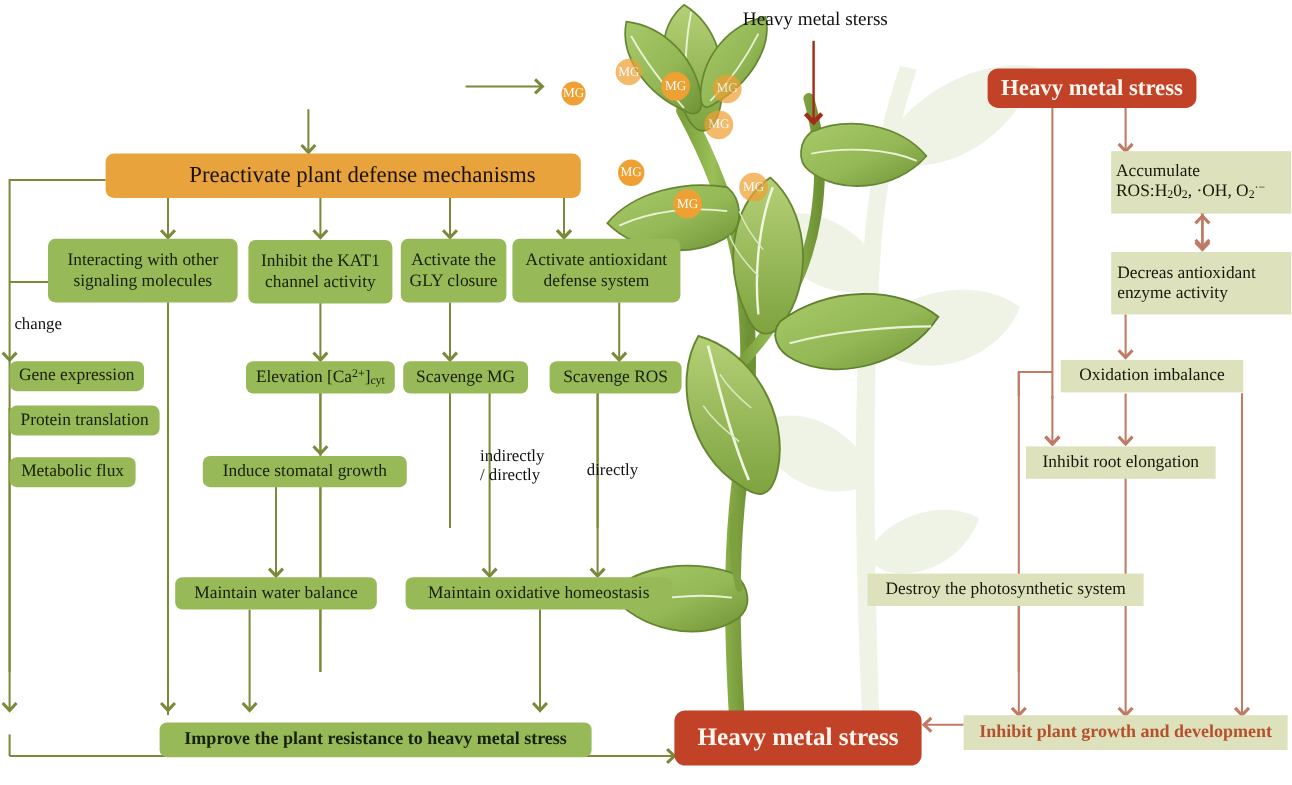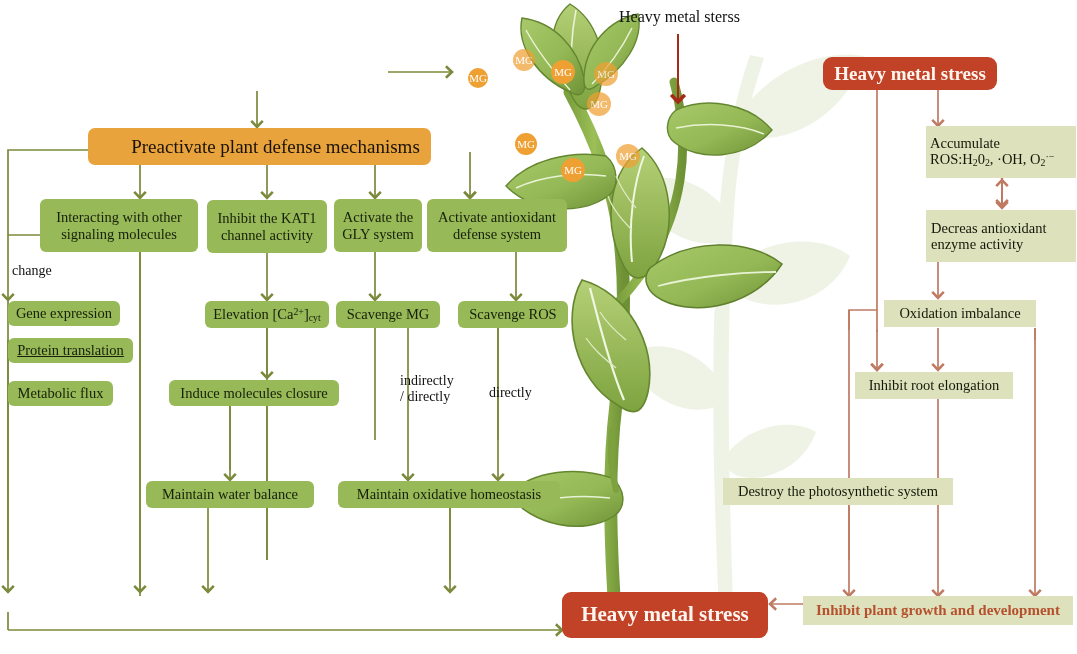--- a/index.html
+++ b/index.html
@@ -222,51 +222,52 @@
   <div class="mg" style="left:561px;top:158px;width:24px;height:24px;">
       <span>MG</span>
     </div>
   <div class="mg faded" style="left:616px;top:144px;width:24px;height:24px;">
       <span>MG</span>
     </div>
 
   <div class="lbl" style="left:619px;top:8px;font-size:16px;">Heavy metal sterss</div>
 
 
-  <div class="node orange" style="left:88px;top:128px;width:343px;height:37px;font-size:19px;padding-left:32px;">Preactivate plant defense mechanisms</div>
+  <div class="node orange" style="left:88px;top:128px;width:396px;height:37px;font-size:19px;padding-left:32px;">Preactivate plant defense mechanisms</div>
 
   <div class="node green" style="left:40px;top:199px;width:158px;height:53px;font-size:14.5px;padding:0 5px;">Interacting with other signaling molecules</div>
   <div class="node green" style="left:207px;top:200px;width:120px;height:53px;font-size:14.5px;padding:0 5px;">Inhibit the KAT1 channel activity</div>
-  <div class="node green" style="left:334px;top:199px;width:88px;height:53px;font-size:14.5px;padding:0 5px;">Activate the GLY system</div>
+  <div class="node green" style="left:334px;top:199px;width:88px;height:53px;font-size:14.5px;padding:0 5px;">Activate the GLY closure</div>
   <div class="node green" style="left:427px;top:199px;width:140px;height:53px;font-size:14.5px;padding:16px 5px;">Activate antioxidant defense system</div>
 
   <div class="lbl" style="left:12px;top:263px;font-size:14px;">change</div>
 
   <div class="node green" style="left:8px;top:301px;width:112px;height:25px;font-size:14.5px;">Gene expression</div>
-  <div class="node green" style="left:8px;top:338px;width:125px;height:25px;font-size:14.5px;text-decoration:underline;">Protein translation</div>
+  <div class="node green" style="left:8px;top:338px;width:125px;height:25px;font-size:14.5px;">Protein translation</div>
   <div class="node green" style="left:8px;top:381px;width:105px;height:25px;font-size:14.5px;">Metabolic flux</div>
 
   <div class="node green" style="left:205px;top:301px;width:124px;height:27px;font-size:14.5px;">
     <span>
       <span>Elevation [Ca</span><sup>2+</sup><span>]</span><sub>cyt</sub>
     </span>
   </div>
   <div class="node green" style="left:336px;top:301px;width:104px;height:27px;font-size:14.5px;">Scavenge MG</div>
   <div class="node green" style="left:458px;top:301px;width:110px;height:27px;font-size:14.5px;">Scavenge ROS</div>
 
   <div class="lbl" style="left:400px;top:373px;font-size:14px;text-align:left;">
     <div>indirectly</div>
     <div>/ directly</div>
   </div>
   <div class="lbl" style="left:489px;top:385px;font-size:14px;">directly</div>
 
-  <div class="node green" style="left:169px;top:380px;width:170px;height:26px;font-size:14.5px;">Induce molecules closure</div>
+  <div class="node green" style="left:169px;top:380px;width:170px;height:26px;font-size:14.5px;">Induce stomatal growth</div>
   <div class="node green" style="left:146px;top:481px;width:168px;height:27px;font-size:14.5px;">Maintain water balance</div>
   <div class="node green" style="left:338px;top:481px;width:222px;height:27px;font-size:14.5px;">Maintain oxidative homeostasis</div>
 
+  <div class="node green bold" style="left:133px;top:602px;width:360px;height:29px;font-size:15px;">Improve the plant resistance to heavy metal stress</div>
 
   <div class="node red" style="left:562px;top:592px;width:206px;height:46px;font-size:21px;">Heavy metal stress</div>
 
   <div class="node red" style="left:823px;top:57px;width:174px;height:33px;font-size:19px;">Heavy metal stress</div>
 
   <div class="node sage" style="left:926px;top:126px;width:150px;height:52px;font-size:14.5px;padding:0 4px;
               justify-content:flex-start;text-align:left;">
     <span>
       <span>Accumulate</span><br>
       <span>ROS:H</span><sub>2</sub><span>0</span><sub>2</sub><span>, ·OH, O</span><sub>2</sub><sup>·−</sup>

